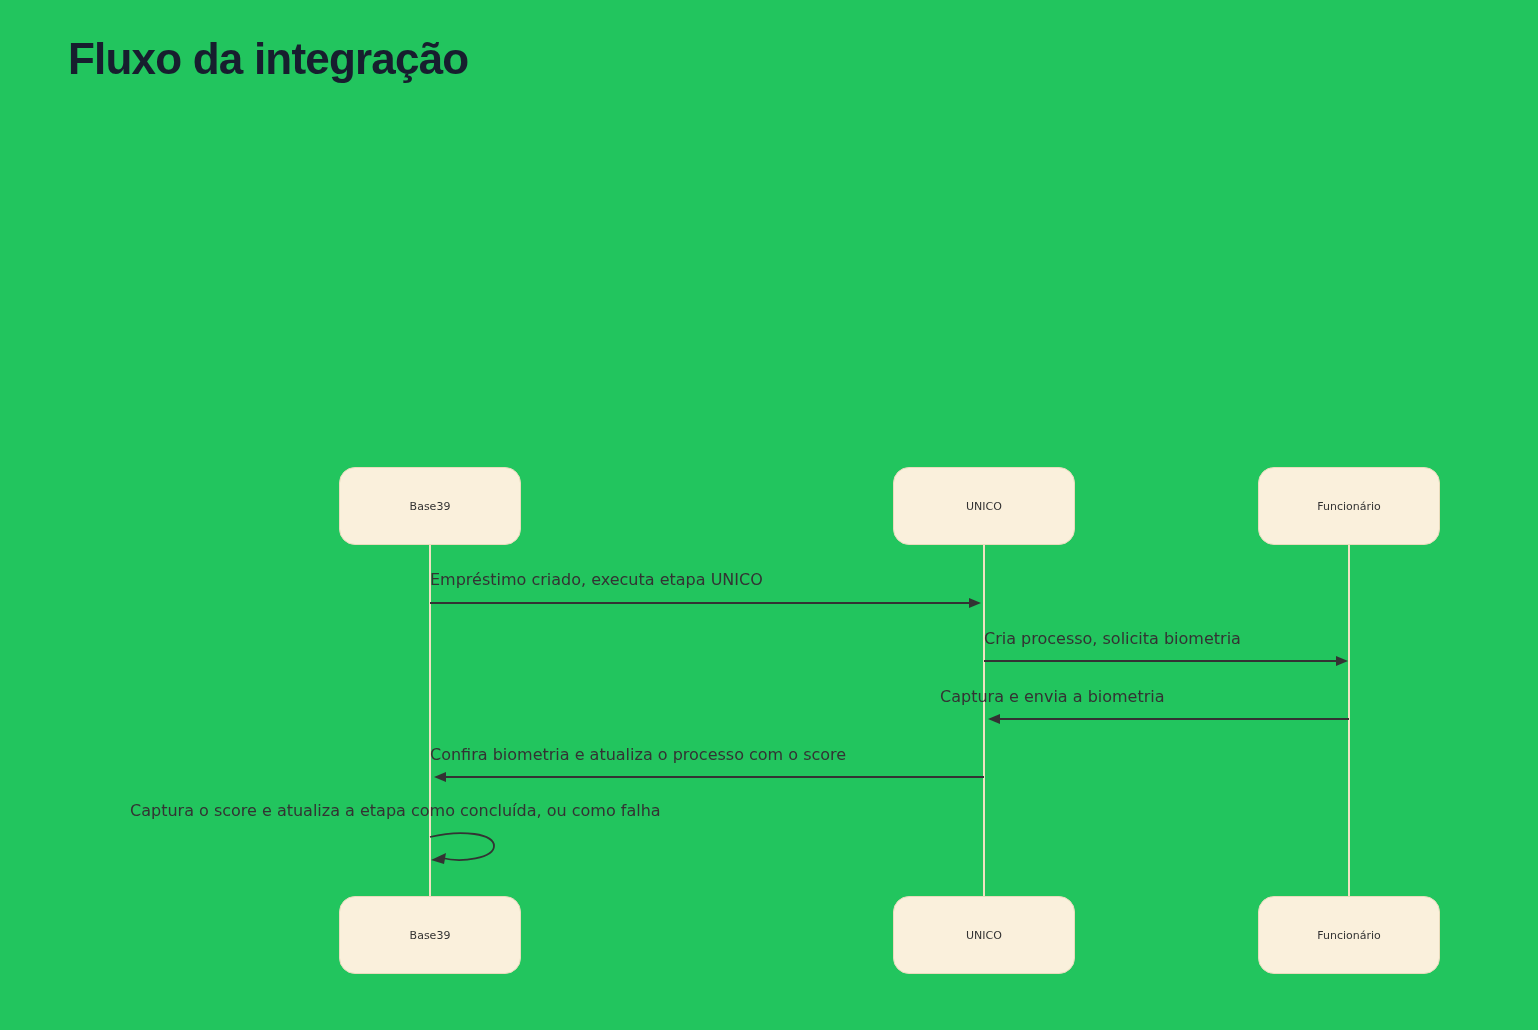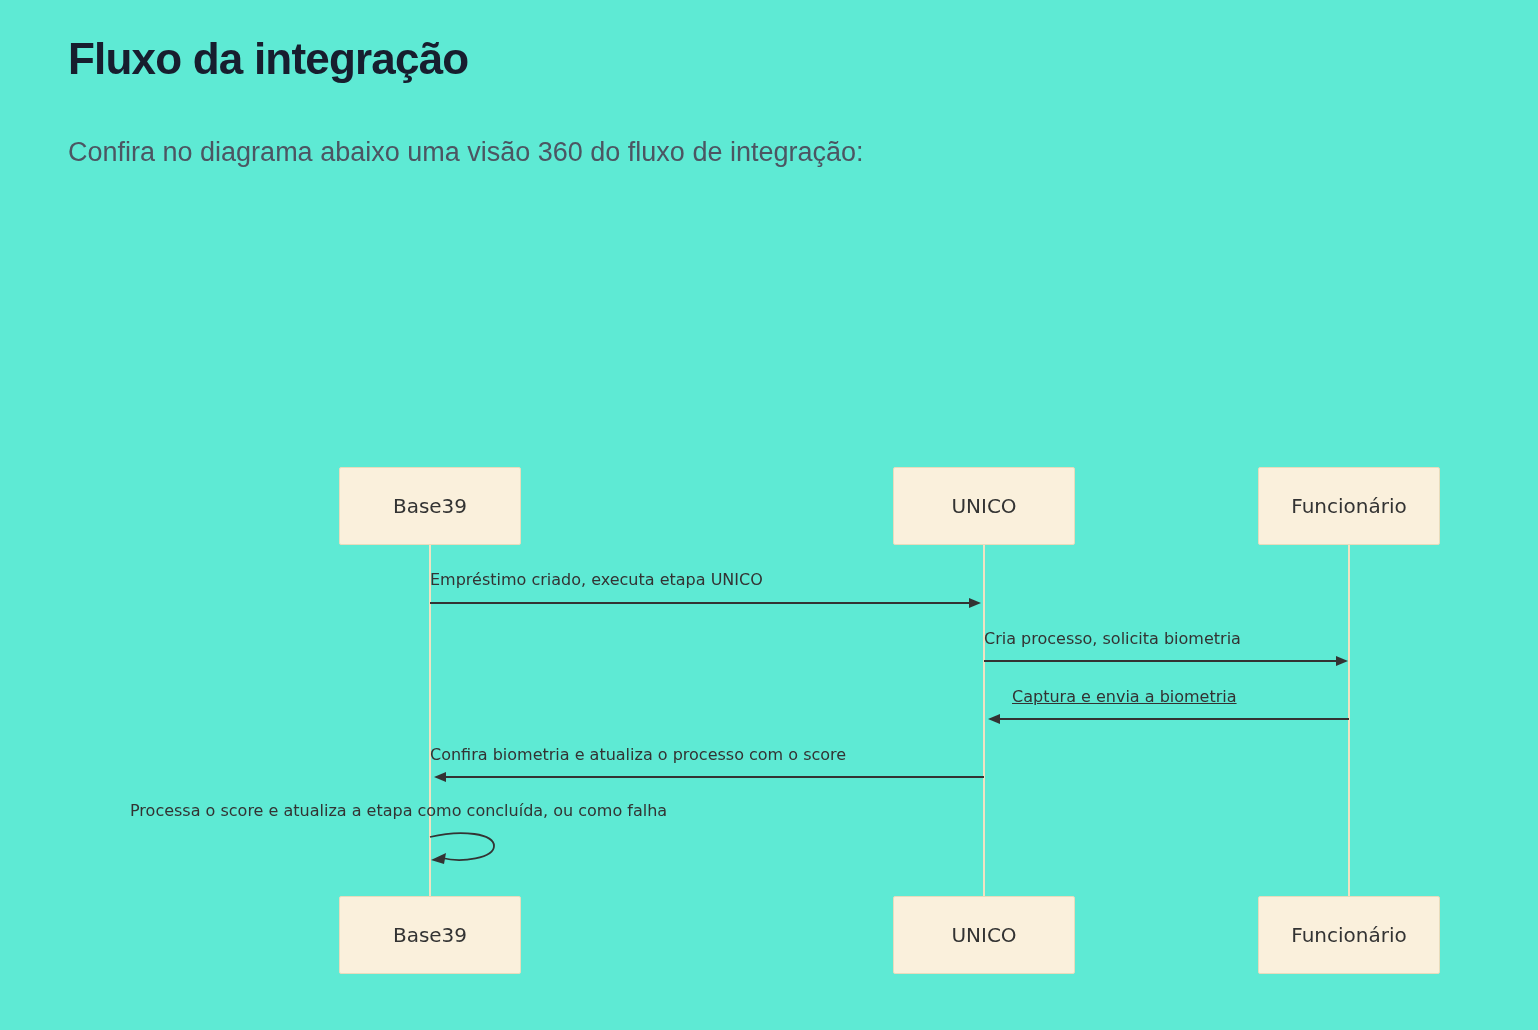--- a/index.html
+++ b/index.html
@@ -1,18 +1,18 @@
 <!DOCTYPE html>
 <html><head>
 <meta charset="utf-8">
 <style>
   html, body { margin:0; padding:0; background:#ffffff; }
   .page {
     position:relative; width:1538px; height:1030px;
-    background:#5eead4; overflow:hidden;
+    background:#22c55e; overflow:hidden;
     font-family:"Liberation Sans", sans-serif;
   }
   .page-title {
     position:absolute; left:68px; top:34px; margin:0;
     font-size:44px; font-weight:700; letter-spacing:-0.8px;
     color:#171e2e;
   }
   .page-subtitle {
     position:absolute; left:68px; top:137px; margin:0;
     font-size:27px; font-weight:400; color:#4c5562;
@@ -20,23 +20,23 @@
   .diagram {
     position:absolute; left:0; top:0; width:1538px; height:1030px;
     font-family:"DejaVu Sans", sans-serif; color:#333333;
   }
   .lifeline {
     position:absolute; top:545px; height:351px; width:2px;
     background:#f0e2c2;
   }
   .actor-box {
     position:absolute; width:180px; height:76px;
-    background:#faf0dc; border:1px solid #e8dcbc; border-radius:2px;
+    background:#faf0dc; border:1px solid #e8dcbc; border-radius:16px;
     display:flex; align-items:center; justify-content:center;
-    font-size:20px; color:#333333;
+    font-size:11px; color:#333333;
   }
   .msg-label {
     position:absolute; font-size:16px; color:#333333;
     text-align:left; white-space:nowrap;
   }
   .msg-line { position:absolute; height:2px; background:#333333; }
   .arrow-right {
     position:absolute; width:0; height:0;
     border-top:5px solid transparent; border-bottom:5px solid transparent;
     border-left:12px solid #333333;
@@ -47,21 +47,20 @@
     border-right:12px solid #333333;
   }
   .self-loop { position:absolute; left:429px; top:832px; }
 </style>
 </head>
 <body>
 
 <div class="page">
 
   <h1 class="page-title">Fluxo da integração</h1>
-  <p class="page-subtitle">Confira no diagrama abaixo uma visão 360 do fluxo de integração:</p>
 
   <div class="diagram">
 
     <div class="lifeline" style="left:429px;"></div>
     <div class="lifeline" style="left:983px;"></div>
     <div class="lifeline" style="left:1348px;"></div>
 
     <div class="actor-box" style="left:339px; top:467px;">
       <span>Base39</span>
     </div>
@@ -78,33 +77,33 @@
       <div class="arrow-right" style="left:969px; top:598px;"></div>
     </div>
 
     <div>
       <div class="msg-label" style="left:984px; top:629px; width:313px;">Cria processo, solicita biometria</div>
       <div class="msg-line" style="left:984px; top:660px; width:352px;"></div>
       <div class="arrow-right" style="left:1336px; top:656px;"></div>
     </div>
 
     <div>
-      <div class="msg-label" style="left:1012px; top:687px; width:300px;text-decoration:underline;">Captura e envia a biometria</div>
+      <div class="msg-label" style="left:940px; top:687px; width:300px;">Captura e envia a biometria</div>
       <div class="msg-line" style="left:1000px; top:718px; width:349px;"></div>
       <div class="arrow-left" style="left:988px; top:714px;"></div>
     </div>
 
     <div>
       <div class="msg-label" style="left:430px; top:745px; width:551px;">Confira biometria e atualiza o processo com o score</div>
       <div class="msg-line" style="left:446px; top:776px; width:538px;"></div>
       <div class="arrow-left" style="left:434px; top:772px;"></div>
     </div>
 
     <div>
-      <div class="msg-label" style="left:130px; top:801px; width:600px;">Processa o score e atualiza a etapa como concluída, ou como falha</div>
+      <div class="msg-label" style="left:130px; top:801px; width:600px;">Captura o score e atualiza a etapa como concluída, ou como falha</div>
       <svg class="self-loop" width="70" height="36" viewBox="0 0 70 36">
         <path d="M 1 5 C 34 -3, 65 2, 65 14 C 65 26, 33 31, 13 26" fill="none" stroke="#333333" stroke-width="1.8"></path>
         <polygon points="2,28 17,21 15,32" fill="#333333"></polygon>
       </svg>
     </div>
 
     <div class="actor-box" style="left:339px; top:896px;">
       <span>Base39</span>
     </div>
     <div class="actor-box" style="left:893px; top:896px;">

